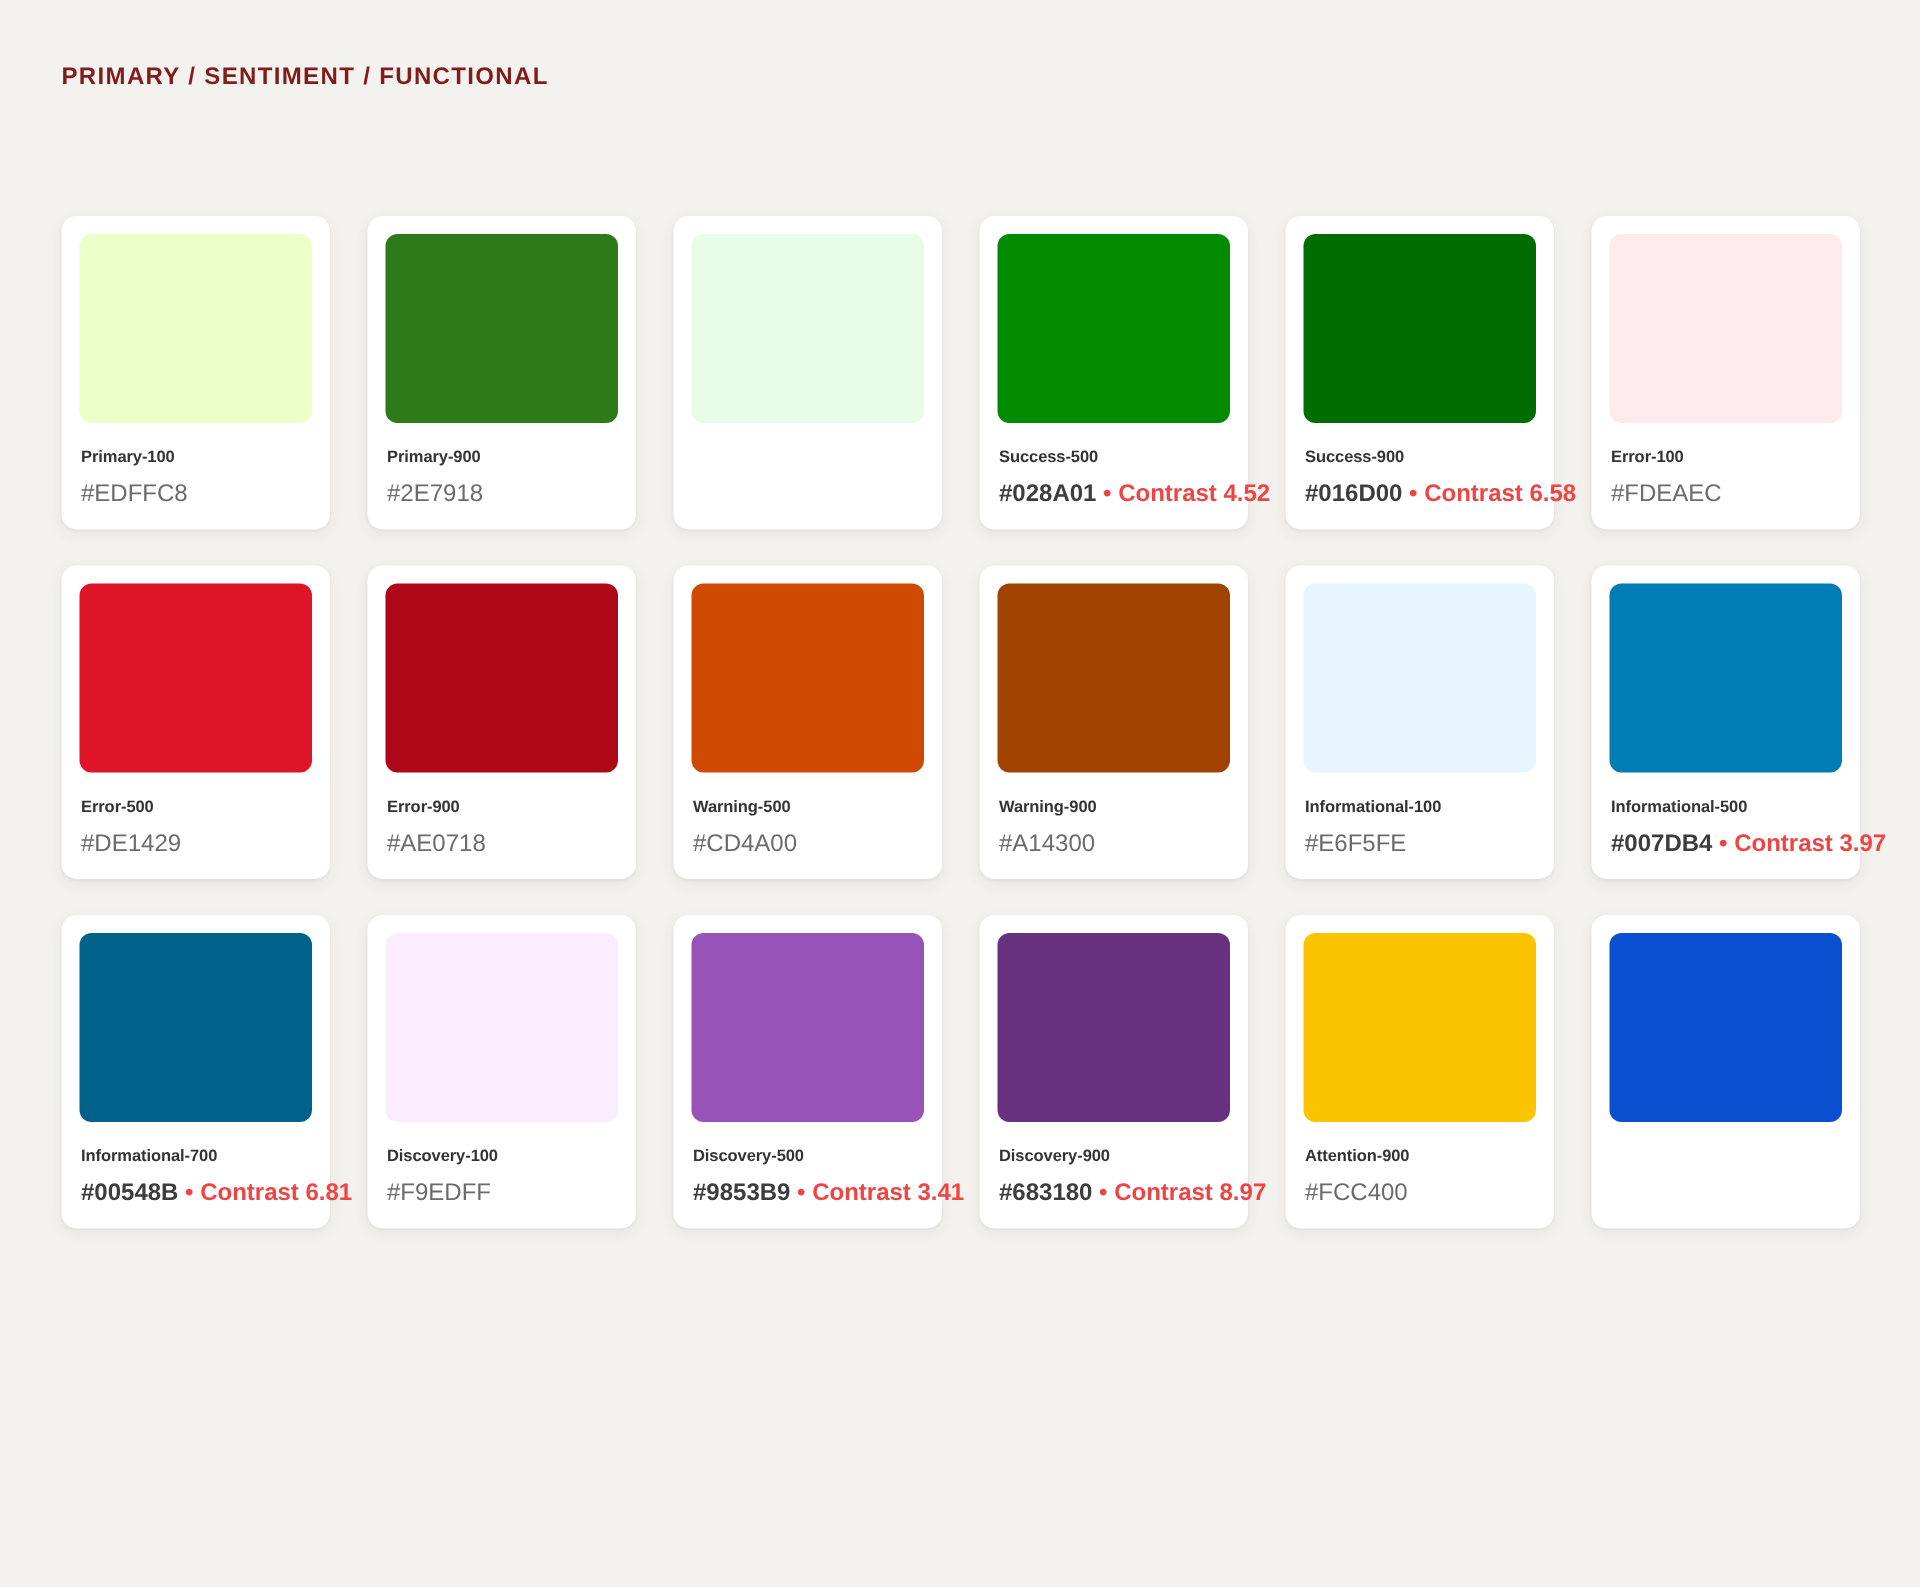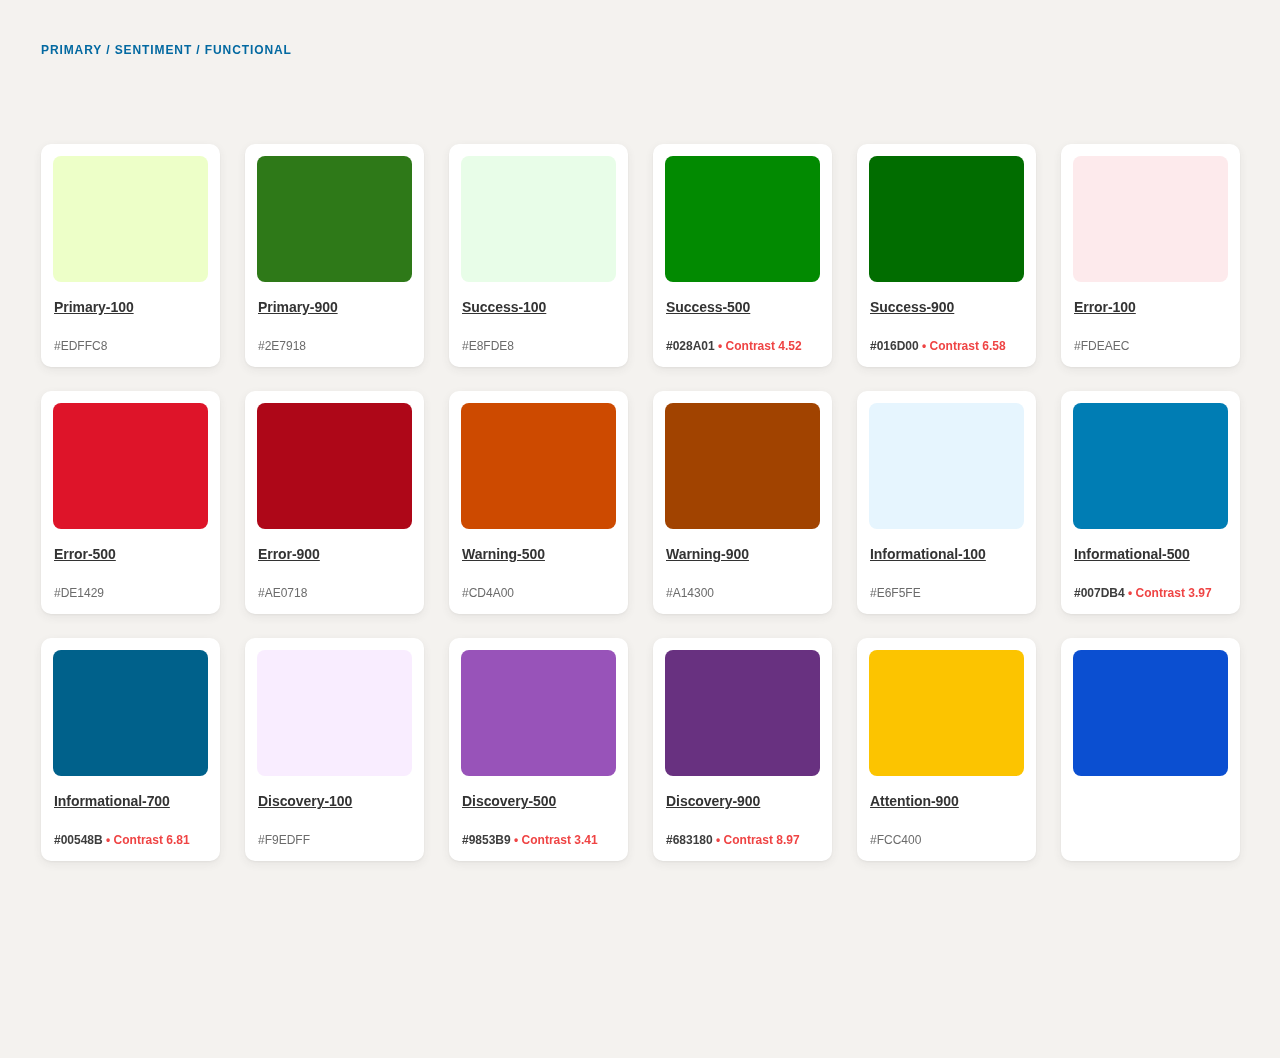--- a/index.html
+++ b/index.html
@@ -19,24 +19,24 @@
   .page {
     width: 1280px;
     height: 1058px;
     position: relative;
   }
 
   .section-title {
     position: absolute;
     left: 41px;
     top: 43px;
-    font-size: 12px;
+    font-size: 16px;
     font-weight: 600;
     letter-spacing: 0.9px;
-    color: #0369a1;
+    color: #7f1d1d;
     text-transform: uppercase;
     white-space: nowrap;
   }
 
   .swatch-grid {
     position: absolute;
     left: 41px;
     top: 144px;
     width: 1198px;
     display: grid;
@@ -61,31 +61,30 @@
     height: 126px;
     border-radius: 8px;
   }
 
   .swatch-meta {
     padding: 0 1px;
   }
 
   .swatch-name {
     margin-top: 17px;
-    font-size: 14px;
+    font-size: 11px;
     font-weight: 700;
     color: #333333;
     letter-spacing: -0.05px;
     white-space: nowrap;
-    text-decoration: underline;
   }
 
   .swatch-value {
-    margin-top: 24px;
-    font-size: 12px;
+    margin-top: 10px;
+    font-size: 16px;
     font-weight: 400;
     color: #6b6b6b;
     white-space: nowrap;
   }
 
   .swatch-hex {
     font-weight: 700;
     color: #3d3d3d;
   }
 
@@ -116,24 +115,20 @@
       </div>
       <div class="swatch-card">
         <div class="swatch-chip" style="background: rgb(46, 121, 24);"></div>
         <div class="swatch-meta">
           <div class="swatch-name">Primary-900</div>
           <div class="swatch-value"><span class="swatch-hex plain">#2E7918</span></div>
         </div>
       </div>
       <div class="swatch-card">
         <div class="swatch-chip" style="background: rgb(232, 253, 232);"></div>
-        <div class="swatch-meta">
-          <div class="swatch-name">Success-100</div>
-          <div class="swatch-value"><span class="swatch-hex plain">#E8FDE8</span></div>
-        </div>
       </div>
       <div class="swatch-card">
         <div class="swatch-chip" style="background: rgb(2, 138, 1);"></div>
         <div class="swatch-meta">
           <div class="swatch-name">Success-500</div>
           <div class="swatch-value"><span class="swatch-hex">#028A01</span><span class="swatch-contrast"> • Contrast 4.52</span></div>
         </div>
       </div>
       <div class="swatch-card">
         <div class="swatch-chip" style="background: rgb(1, 109, 0);"></div>

